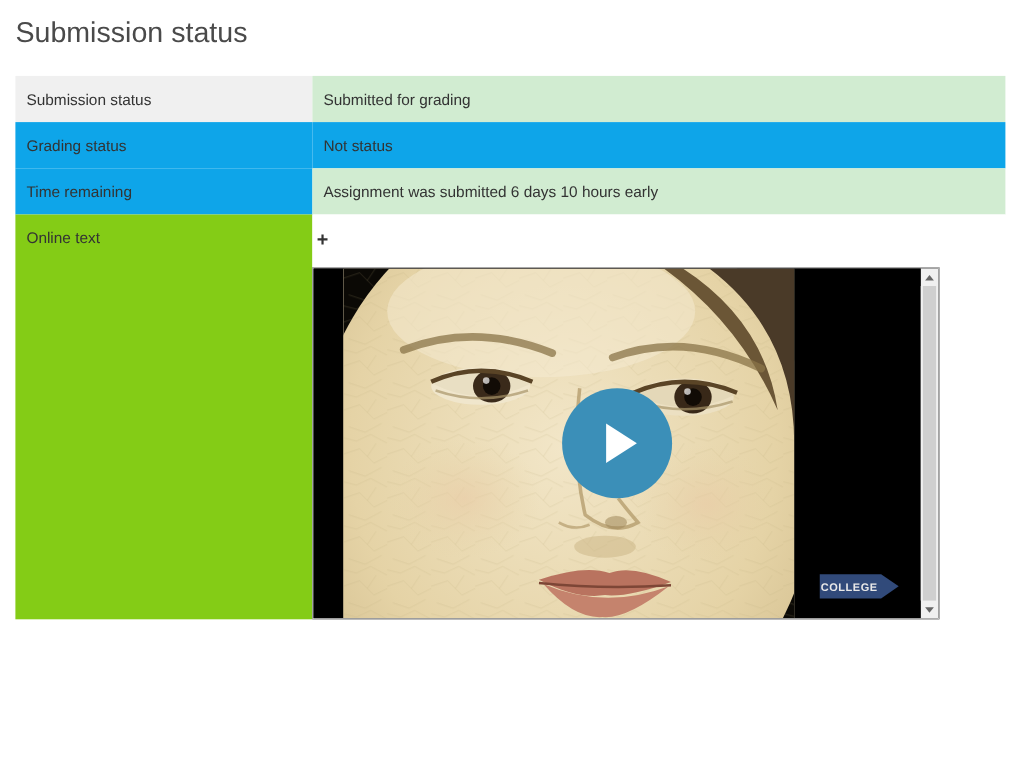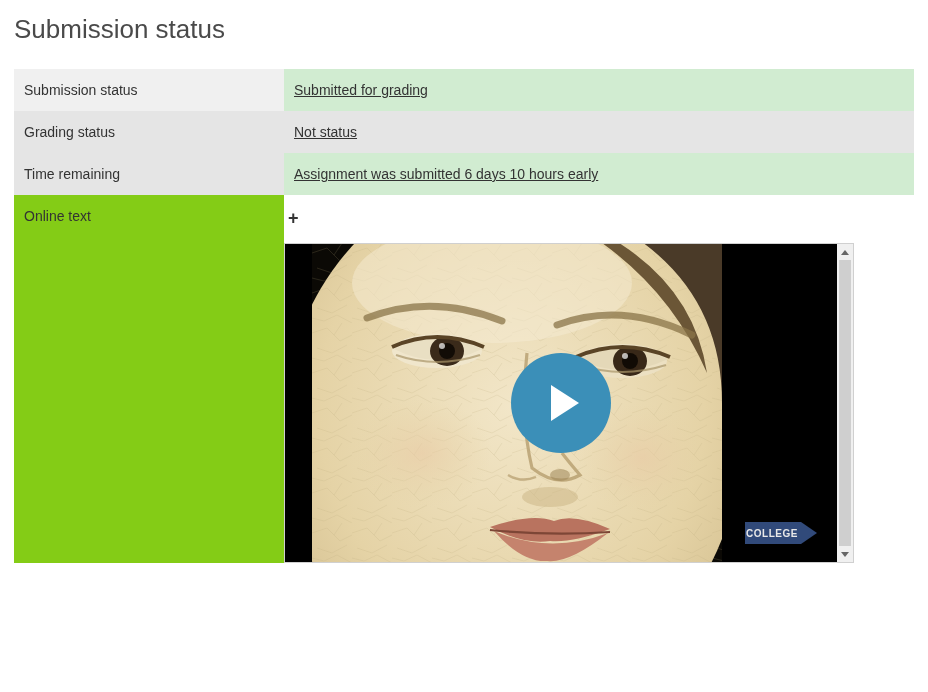--- a/index.html
+++ b/index.html
@@ -29,29 +29,28 @@
       font-size: 14px;
       color: #333333;
       vertical-align: top;
       border: none;
     }
     .status-table .label-col {
       width: 270px;
     }
     .status-table .value-col {
       width: auto;
-      text-decoration: underline;
     }
     .row-grey .label-col,
     .row-grey .value-col {
       background: #f0f0f0;
     }
     .row-white .label-col,
     .row-white .value-col {
-      background: #e5e5e5;
+      background: #0ea5e9;
     }
     .status-table td.green-cell {
       background: #d1ecd1 !important;
     }
     .online-text-row .label-col {
       background: #84cc16;
     }
     .online-text-row .value-col {
       background: #ffffff;
       padding: 13px 0 0 0;

